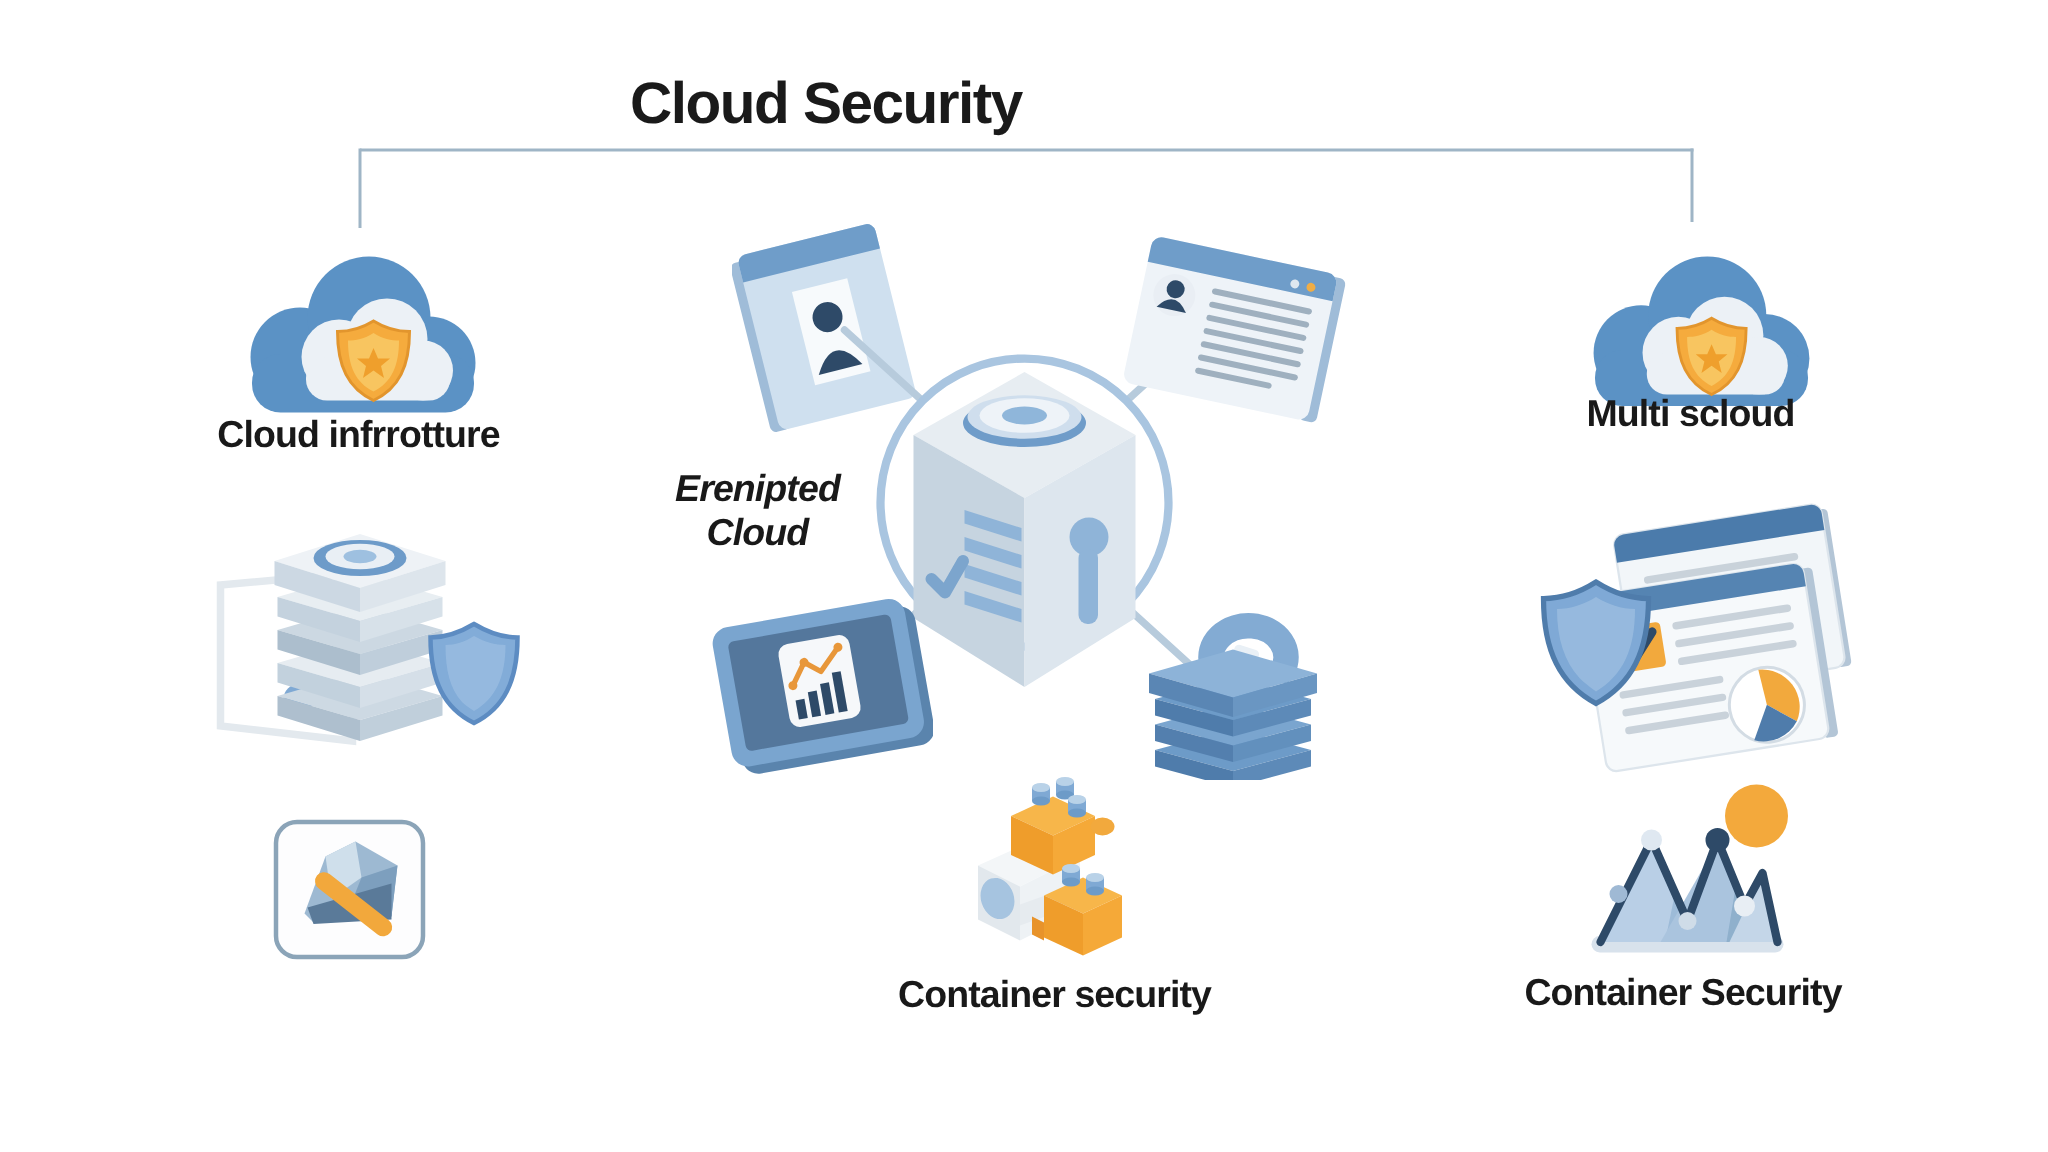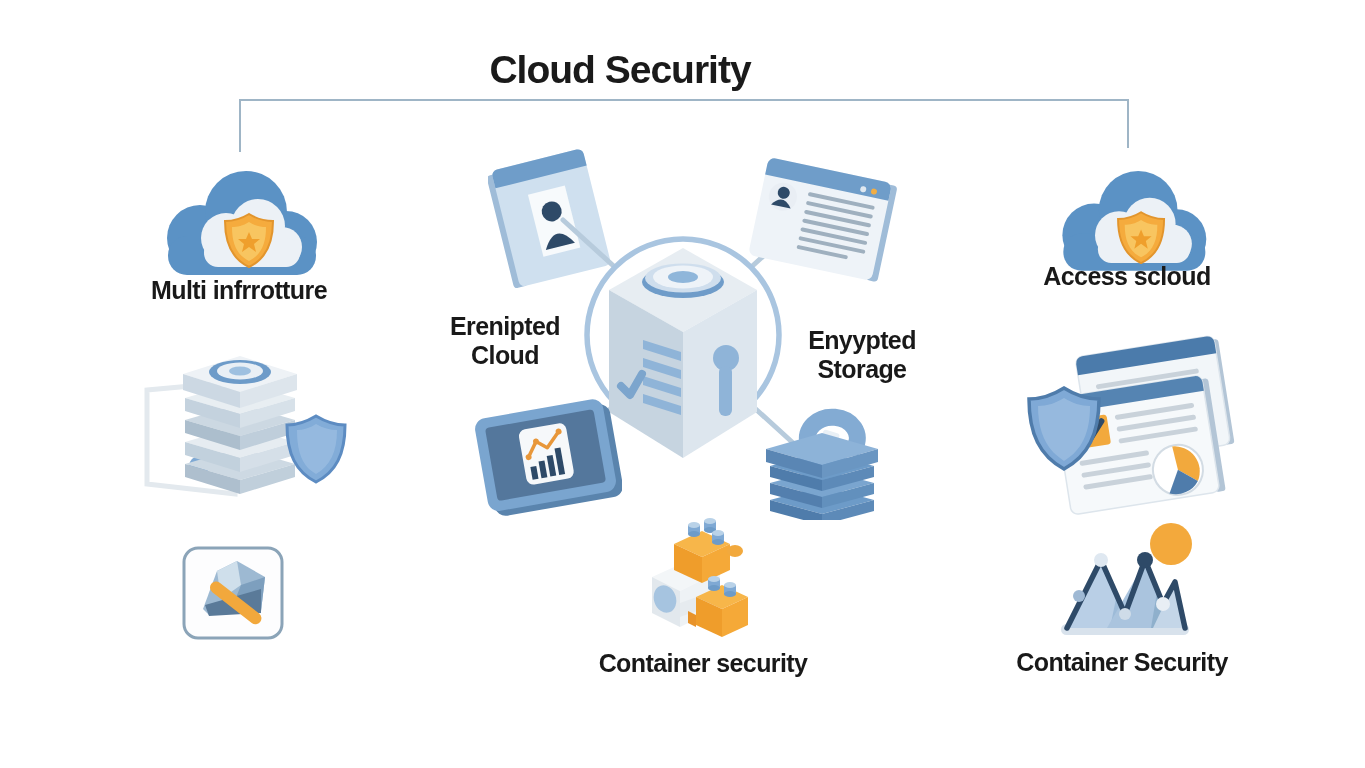--- a/index.html
+++ b/index.html
@@ -1,19 +1,19 @@
 <!DOCTYPE html>
 <html><head>
 <meta charset="utf-8">
 <style>
   html,body{margin:0;padding:0;background:#ffffff;}
   .canvas{position:relative;width:1365px;height:768px;background:#ffffff;overflow:hidden;
           font-family:"Liberation Sans","DejaVu Sans",sans-serif;color:#1a1a1a;}
   .abs{position:absolute;}
-  .title{font-size:39px;font-weight:bold;letter-spacing:-1px;text-align:center;}
+  .title{font-size:39px;font-weight:bold;letter-spacing:-1px;text-align:left;}
   .label{font-size:25px;font-weight:bold;letter-spacing:-0.6px;text-align:center;line-height:29px;color:#191919;}
   .line{background:#9fb5c6;}
   svg{display:block;}
 </style>
 </head>
 <body>
 
 <div class="canvas">
 
   <div class="abs title" style="left:420px;top:48px;width:400px;">Cloud Security</div>
@@ -33,21 +33,21 @@
       <circle cx="74" cy="80" r="25"></circle>
         <circle cx="106" cy="68" r="27"></circle>
         <circle cx="130" cy="89" r="20"></circle>
       <rect x="52" y="80" width="96" height="29" rx="14"></rect>
     </g>
     <path d="M97 56 c8 5 16 7 24 7 c0 23 -7 38 -24 46 c-17 -8 -24 -23 -24 -46 c8 0 16 -2 24 -7 z" fill="#f5ab3d" stroke="#e2952d" stroke-width="2"></path>
     <path d="M97 64 c6 4 12 5 17 5 c0 17 -5 28 -17 34 c-12 -6 -17 -17 -17 -34 c5 0 11 -1 17 -5 z" fill="#f8c560"></path>
     <polygon points="97,74 100,81 108,81 102,86 104,94 97,89 90,94 92,86 86,81 94,81" fill="#ef9f2c"></polygon>
   </svg>
 
-  <div class="abs label" style="left:129px;top:276px;width:220px;">Multi infrrotture</div>
+  <div class="abs label" style="left:129px;top:276px;width:220px;">Cloud infrrotture</div>
 
   <svg class="abs" style="left:135px;top:332px;" width="215" height="185" viewBox="0 0 215 185">
     <polygon points="12,58 100,50 100,162 12,152" fill="#ffffff" stroke="#e3e9ee" stroke-width="5"></polygon>
     <circle cx="64" cy="134" r="10" fill="#7fa9d4"></circle>
     <g>
       <g>
           <polygon points="105,116 160,132 105,148 50,132" fill="#cdd9e3"></polygon>
          <polygon points="50,132 105,148 105,162 50,145" fill="#aebfce"></polygon>
          <polygon points="105,148 160,132 160,145 105,162" fill="#c0cfdb"></polygon>
         </g>
@@ -93,21 +93,21 @@
     <g transform="rotate(-14 62 79)">
       <rect x="10" y="24" width="14" height="116" rx="4" fill="#9fbcd8"></rect>
       <rect x="16" y="20" width="94" height="120" rx="6" fill="#cfe0ef"></rect>
       <path d="M16 26 a6 6 0 0 1 6 -6 h82 a6 6 0 0 1 6 6 v12 h-94 z" fill="#6f9dc9"></path>
       <rect x="46" y="52" width="38" height="64" fill="#f7fafc"></rect>
       <circle cx="65" cy="74" r="10" fill="#2e4a68"></circle>
       <path d="M50 110 q15 -26 30 0 z" fill="#2e4a68"></path>
     </g>
   </svg>
 
-  <div class="abs label" style="left:425px;top:312px;width:160px;">
+  <div class="abs label" style="left:425px;top:312px;width:160px;font-style:italic;">
     <div>Erenipted</div>
     <div>Cloud</div>
   </div>
 
   <svg class="abs" style="left:543px;top:190px;" width="280" height="290" viewBox="0 0 280 290">
     <g stroke="#b7cbdc" stroke-width="5" stroke-linecap="round">
       <line x1="20" y1="30" x2="75" y2="80"></line>
       <line x1="260" y1="30" x2="205" y2="80"></line>
       <line x1="20" y1="262" x2="75" y2="212"></line>
       <line x1="260" y1="262" x2="205" y2="212"></line>
@@ -124,24 +124,20 @@
       <polygon points="100,150 138,162 138,171 100,159"></polygon>
       <polygon points="100,168 138,180 138,189 100,177"></polygon>
       <polygon points="100,186 138,198 138,207 100,195"></polygon>
       <polygon points="100,204 138,216 138,225 100,213"></polygon>
     </g>
     <polyline points="78,196 87,205 99,184" fill="none" stroke="#7ca5cd" stroke-width="8" stroke-linecap="round" stroke-linejoin="round"></polyline>
     <circle cx="183" cy="168" r="13" fill="#8fb4d8"></circle>
     <rect x="176" y="176" width="13" height="50" rx="6" fill="#8fb4d8"></rect>
   </svg>
 
-  <div class="abs label" style="left:782px;top:326px;width:160px;">
-    <div>Enyypted</div>
-    <div>Storage</div>
-  </div>
 
   <svg class="abs" style="left:745px;top:158px;" width="160" height="135" viewBox="0 0 160 135">
     <g transform="rotate(12 80 62)">
       <rect x="132" y="14" width="12" height="98" rx="4" fill="#9fbcd8"></rect>
       <rect x="12" y="12" width="126" height="100" rx="7" fill="#eef3f8"></rect>
       <path d="M12 19 a7 7 0 0 1 7 -7 h112 a7 7 0 0 1 7 7 v11 h-126 z" fill="#6f9dc9"></path>
       <circle cx="122" cy="24" r="3" fill="#f0ad45"></circle>
         <circle cx="111" cy="24" r="3" fill="#dfe8f0"></circle>
       <circle cx="34" cy="48" r="14" fill="#e9eef4"></circle>
       <circle cx="34" cy="44" r="6" fill="#2e4a68"></circle>
@@ -264,21 +260,21 @@
       <circle cx="74" cy="80" r="25"></circle>
         <circle cx="106" cy="68" r="27"></circle>
         <circle cx="130" cy="89" r="20"></circle>
       <rect x="52" y="80" width="96" height="29" rx="14"></rect>
     </g>
     <path d="M97 56 c8 5 16 7 24 7 c0 23 -7 38 -24 46 c-17 -8 -24 -23 -24 -46 c8 0 16 -2 24 -7 z" fill="#f5ab3d" stroke="#e2952d" stroke-width="2"></path>
     <path d="M97 64 c6 4 12 5 17 5 c0 17 -5 28 -17 34 c-12 -6 -17 -17 -17 -34 c5 0 11 -1 17 -5 z" fill="#f8c560"></path>
     <polygon points="97,74 100,81 108,81 102,86 104,94 97,89 90,94 92,86 86,81 94,81" fill="#ef9f2c"></polygon>
   </svg>
 
-  <div class="abs label" style="left:1027px;top:262px;width:200px;">Access scloud</div>
+  <div class="abs label" style="left:1027px;top:262px;width:200px;">Multi scloud</div>
 
   <svg class="abs" style="left:1022px;top:328px;" width="220" height="195" viewBox="0 0 220 195">
     <g transform="rotate(-9 130 80)">
       <rect x="196" y="22" width="10" height="106" rx="3" fill="#b3c5d6"></rect>
       <rect x="62" y="18" width="140" height="110" rx="7" fill="#f2f6f9" stroke="#dde5ec" stroke-width="1.5"></rect>
       <path d="M62 25 a7 7 0 0 1 7 -7 h126 a7 7 0 0 1 7 7 v11 h-140 z" fill="#4b7bab"></path>
       <g fill="#c9d2da">
         <rect x="78" y="48" width="104" height="5" rx="2.5"></rect>
           <rect x="78" y="60" width="104" height="5" rx="2.5"></rect>
         <rect x="78" y="72" width="104" height="5" rx="2.5"></rect>

